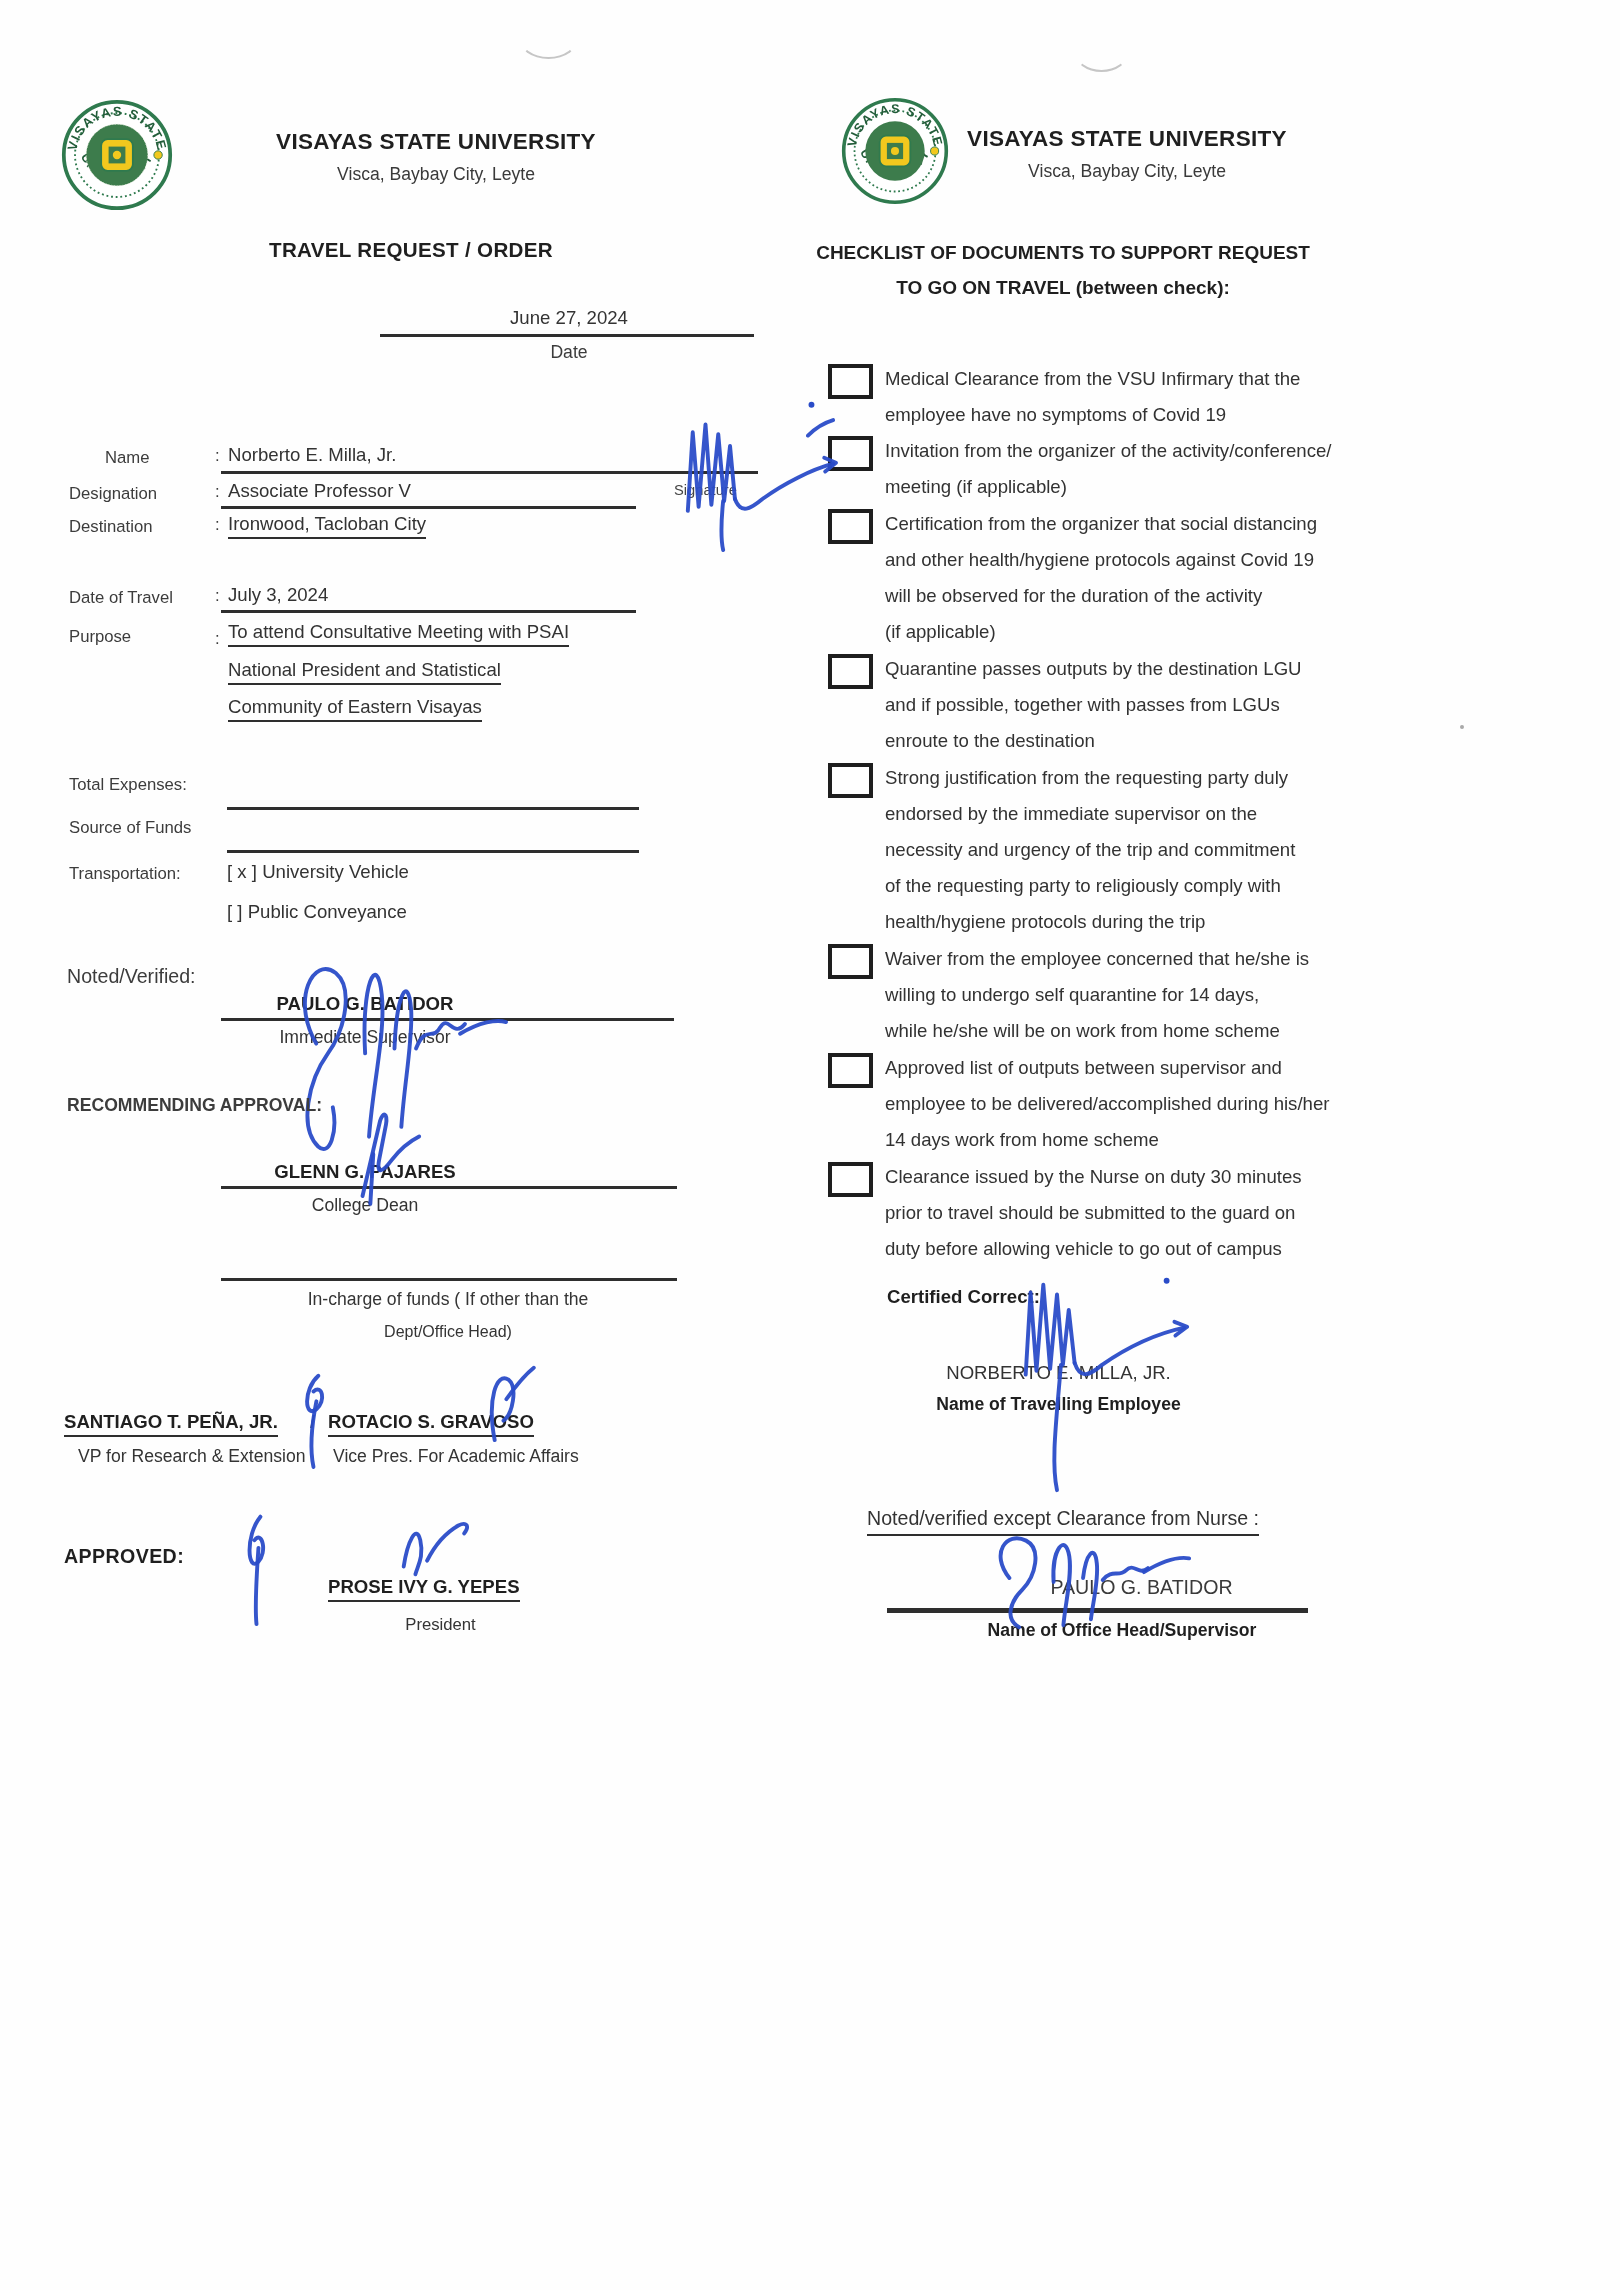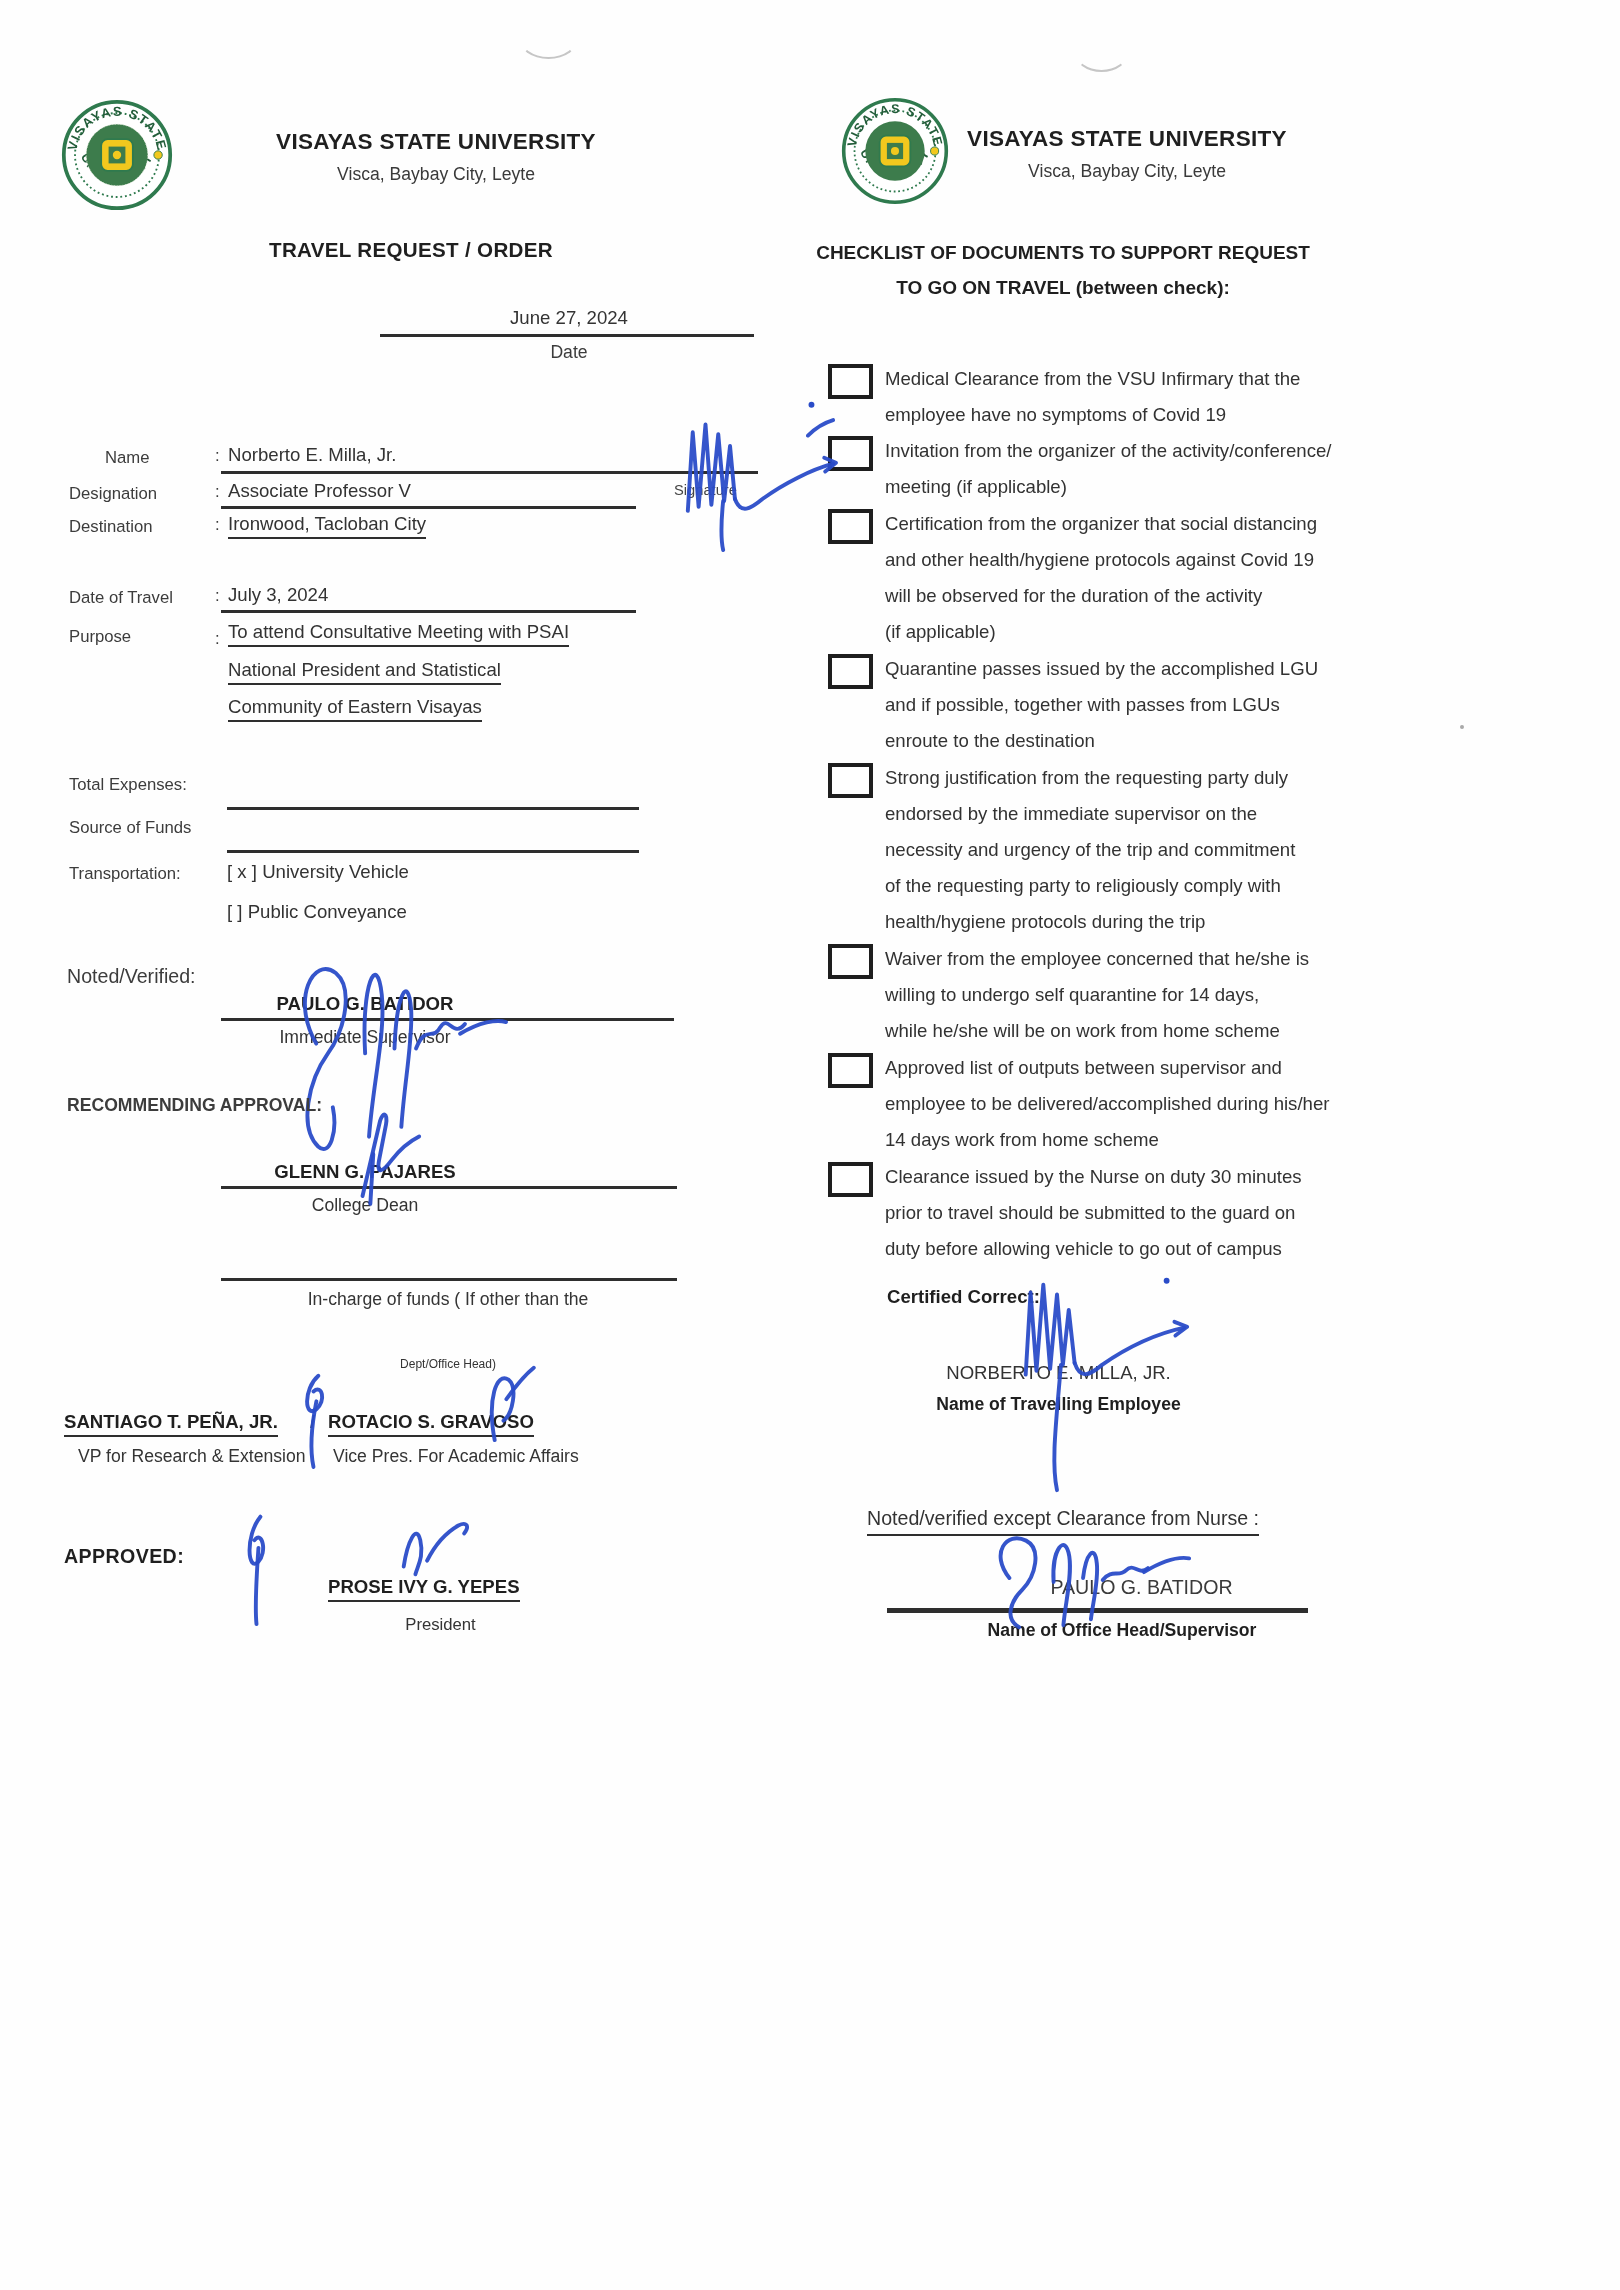--- a/index.html
+++ b/index.html
@@ -114,21 +114,21 @@
   <div class="hl" style="left:221px;top:1186px;width:456px;"></div>
   <div class="abs ctr" style="left:245px;top:1195px;width:240px;font-size:17.6px;">College Dean</div>
 
   <svg class="sig" style="left:343px;top:1103px;" width="83" height="103" viewBox="0 0 85 105">
     <path d="M20,95 L38,18 C41,8 46,10 44,22 L37,58 C34,74 41,70 50,58 C60,45 70,38 78,34"></path>
     <path d="M31,52 L28,103"></path>
   </svg>
 
   <div class="hl" style="left:221px;top:1278px;width:456px;"></div>
   <div class="abs ctr" style="left:225px;top:1289px;width:446px;font-size:17.6px;">In-charge of  funds ( If other than the</div>
-  <div class="abs ctr" style="left:225px;top:1357px;width:446px;font-size:12px;">Dept/Office Head)</div>
+  <div class="abs ctr" style="left:225px;top:1323px;width:446px;font-size:16px;">Dept/Office Head)</div>
 
   <div class="abs b uval" style="left:64px;top:1411px;font-size:18.6px;border-bottom-width:2.9px;">SANTIAGO T. PEÑA, JR.</div>
   <div class="abs b" style="left:310px;top:1411px;font-size:18.6px;">/</div>
   <div class="abs b uval" style="left:328px;top:1411px;font-size:18.6px;border-bottom-width:2.9px;">ROTACIO S. GRAVOSO</div>
   <div class="abs" style="left:78px;top:1446px;font-size:17.6px;">VP for Research &amp; Extension</div>
   <div class="abs" style="left:333px;top:1446px;font-size:17.6px;">Vice Pres. For Academic Affairs</div>
 
   <svg class="sig" style="left:287px;top:1362px;" width="49" height="108" viewBox="0 0 50 110">
     <path d="M32,14 C16,28 18,58 30,48 C40,40 36,22 27,30"></path>
     <path d="M30,40 C25,65 23,88 27,107"></path>
@@ -200,21 +200,21 @@
       <div>Certification from the organizer that social distancing</div>
       <div>and other health/hygiene protocols against Covid 19</div>
       <div>will be observed for the duration of the activity</div>
       <div>(if applicable)</div>
     </div>
   </div>
 
   <div class="cl-item" style="top:651px;">
     <div class="cl-box"></div>
     <div class="cl-text">
-      <div>Quarantine passes issued by the accomplished LGU</div>
+      <div>Quarantine passes outputs by the destination LGU</div>
       <div>and if possible, together with passes from LGUs</div>
       <div>enroute to the destination</div>
     </div>
   </div>
 
   <div class="cl-item" style="top:760px;">
     <div class="cl-box"></div>
     <div class="cl-text">
       <div>Strong justification from the requesting party duly</div>
       <div>endorsed by the immediate supervisor on the</div>

